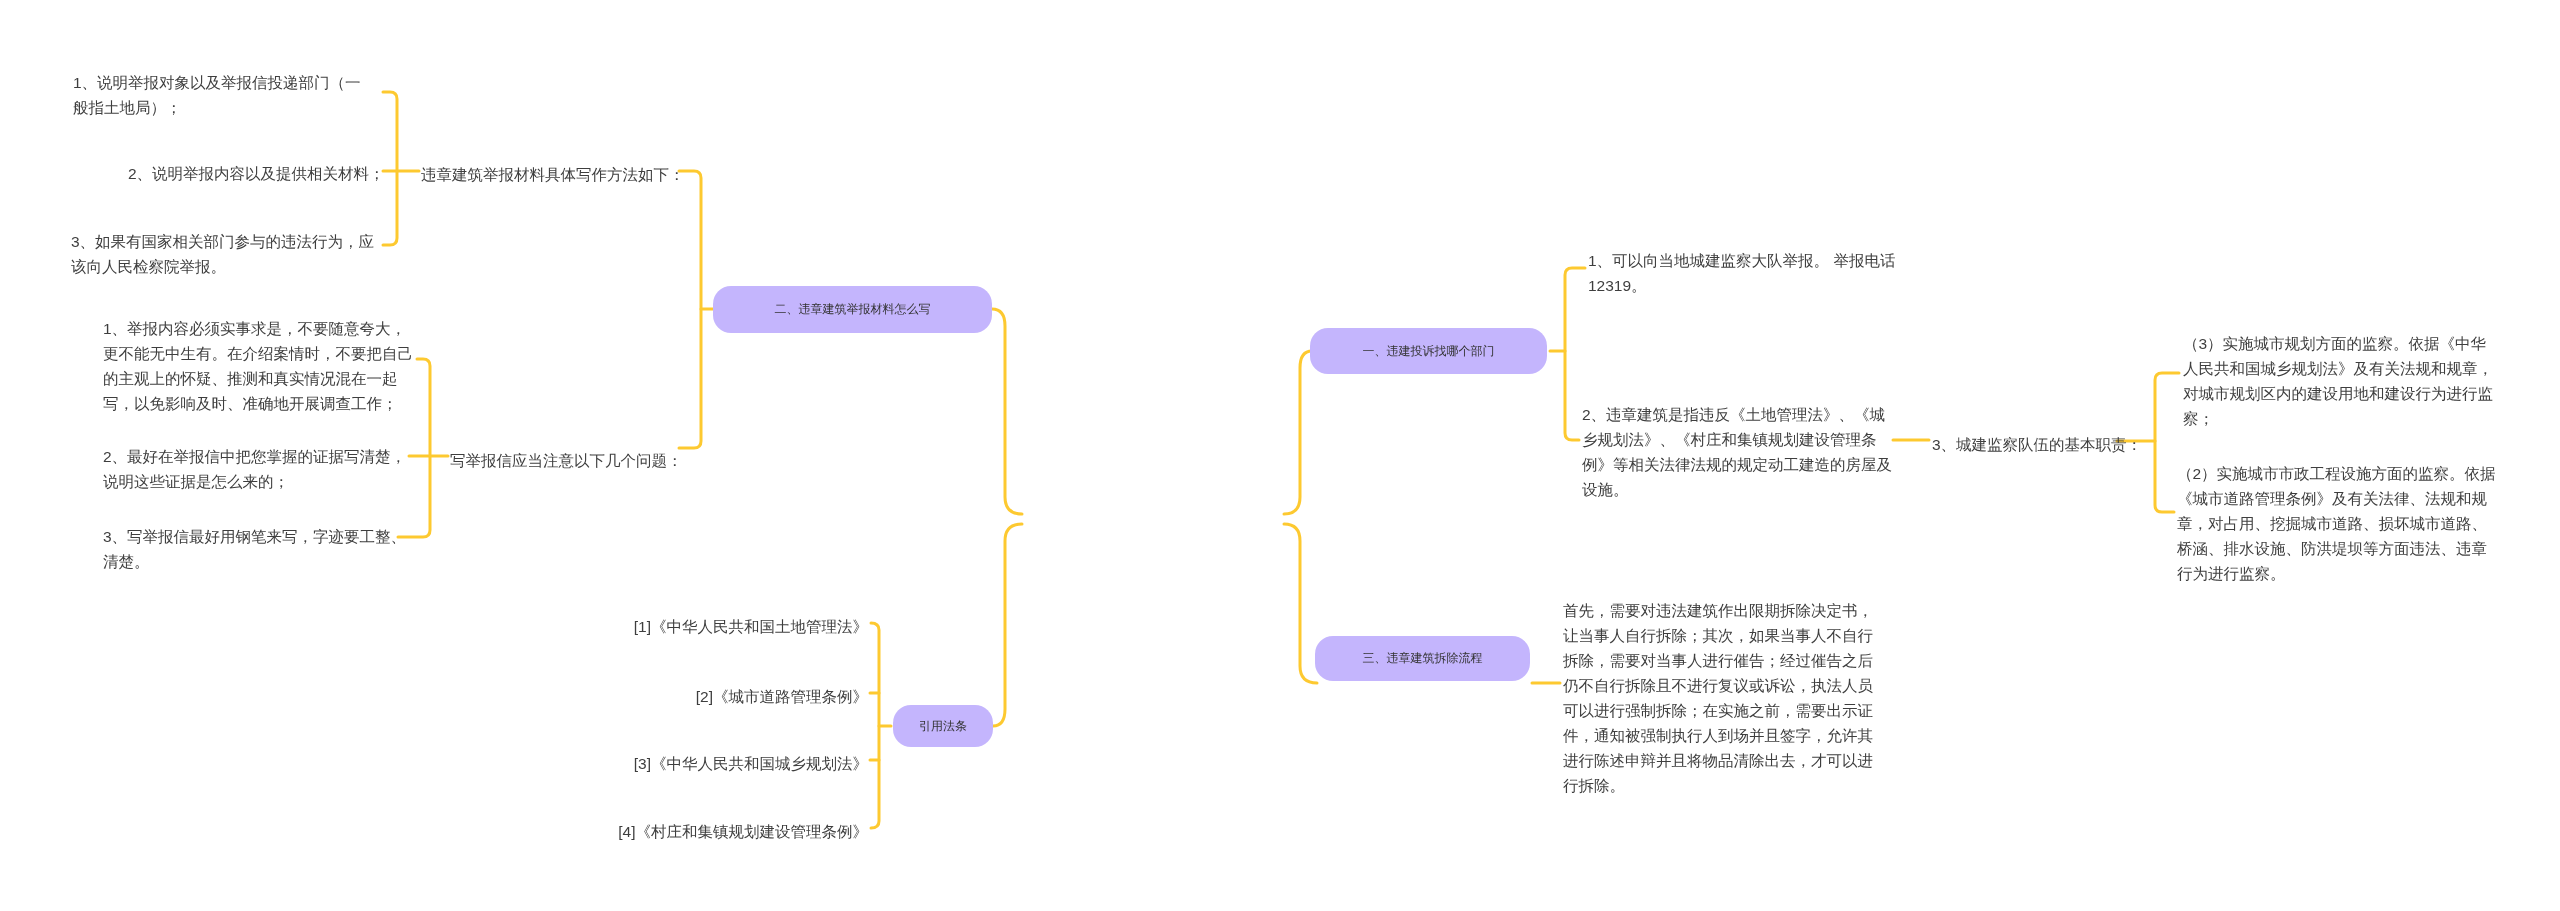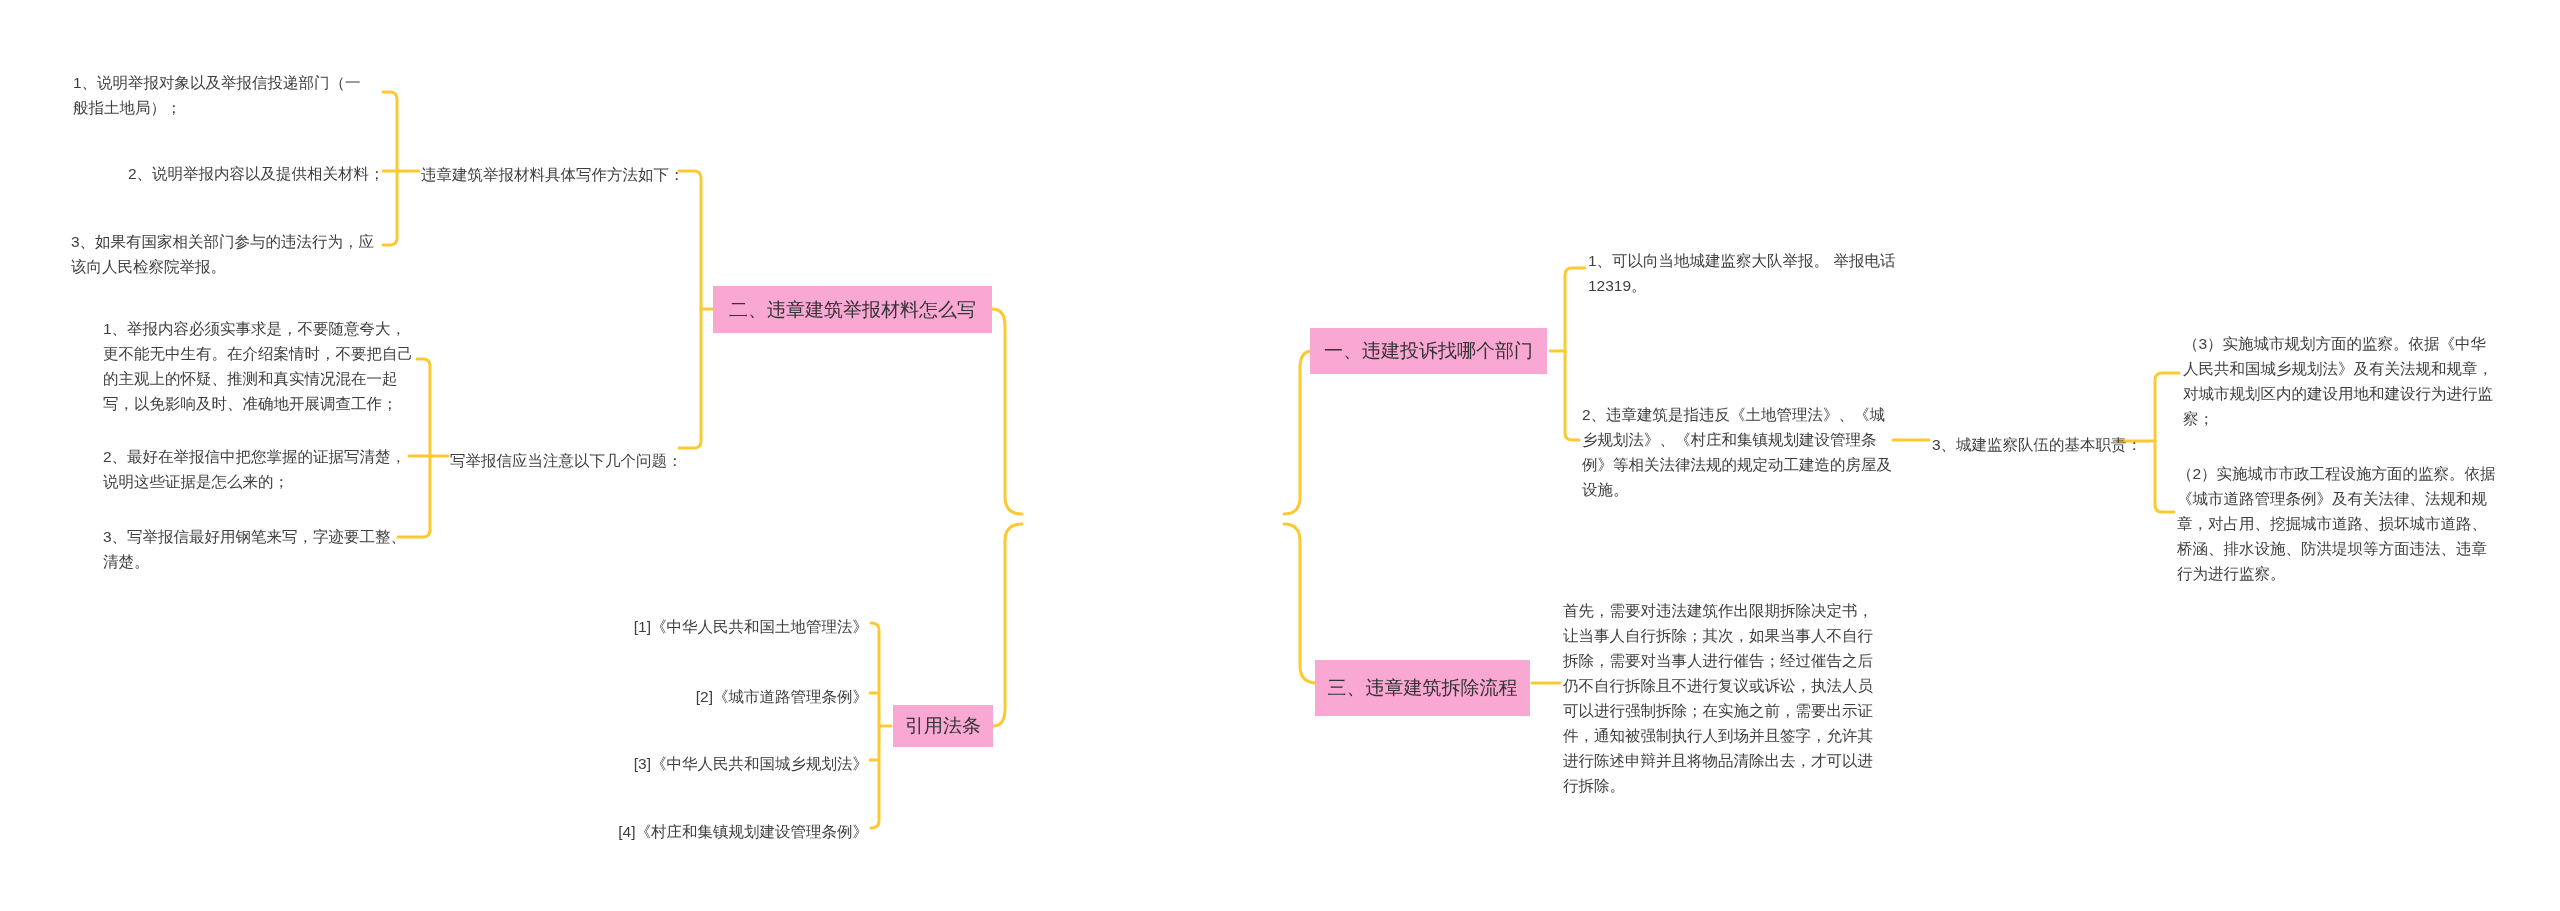--- a/index.html
+++ b/index.html
@@ -15,25 +15,25 @@
     position:absolute;
     font-size:15.5px;
     line-height:25px;
     color:#3e3e3e;
     white-space:pre-wrap;
   }
   .nowrap{white-space:nowrap;}
   .r-align{text-align:right;}
   .node{
     position:absolute;
-    background:#f9a8d4;
-    border-radius:0;
+    background:#c4b5fd;
+    border-radius:18px;
     display:flex;align-items:center;justify-content:center;
     color:#333333;
-    font-size:19px;
+    font-size:12px;
     box-sizing:border-box;
     text-align:center;
   }
   .central{
     position:absolute;
     background:#f6c428;
     border-radius:9px;
     display:flex;align-items:center;justify-content:center;
     color:#383838;
     font-size:25px;
@@ -105,17 +105,17 @@
   <div class="node" style="left:1310px;top:328px;width:237px;height:46px;">一、违建投诉找哪个部门</div>
 
   <div class="leaf" style="left:1588px;top:248px;width:324px;">1、可以向当地城建监察大队举报。 举报电话12319。</div>
   <div class="leaf" style="left:1582px;top:402px;width:314px;">2、违章建筑是指违反《土地管理法》、《城乡规划法》、《村庄和集镇规划建设管理条例》等相关法律法规的规定动工建造的房屋及设施。</div>
 
   <div class="leaf nowrap" style="left:1932px;top:432px;">3、城建监察队伍的基本职责：</div>
 
   <div class="leaf" style="left:2183px;top:331px;width:316px;">（3）实施城市规划方面的监察。依据《中华人民共和国城乡规划法》及有关法规和规章，对城市规划区内的建设用地和建设行为进行监察；</div>
   <div class="leaf" style="left:2177px;top:461px;width:320px;">（2）实施城市市政工程设施方面的监察。依据《城市道路管理条例》及有关法律、法规和规章，对占用、挖掘城市道路、损坏城市道路、桥涵、排水设施、防洪堤坝等方面违法、违章行为进行监察。</div>
 
-  <div class="node" style="left:1315px;top:660px;width:215px;height:56px;">三、违章建筑拆除流程</div>
+  <div class="node" style="left:1315px;top:636px;width:215px;height:45px;">三、违章建筑拆除流程</div>
 
   <div class="leaf" style="left:1563px;top:598px;width:314px;">首先，需要对违法建筑作出限期拆除决定书，让当事人自行拆除；其次，如果当事人不自行拆除，需要对当事人进行催告；经过催告之后仍不自行拆除且不进行复议或诉讼，执法人员可以进行强制拆除；在实施之前，需要出示证件，通知被强制执行人到场并且签字，允许其进行陈述申辩并且将物品清除出去，才可以进行拆除。</div>
 
 </div>
 
 </body></html>

